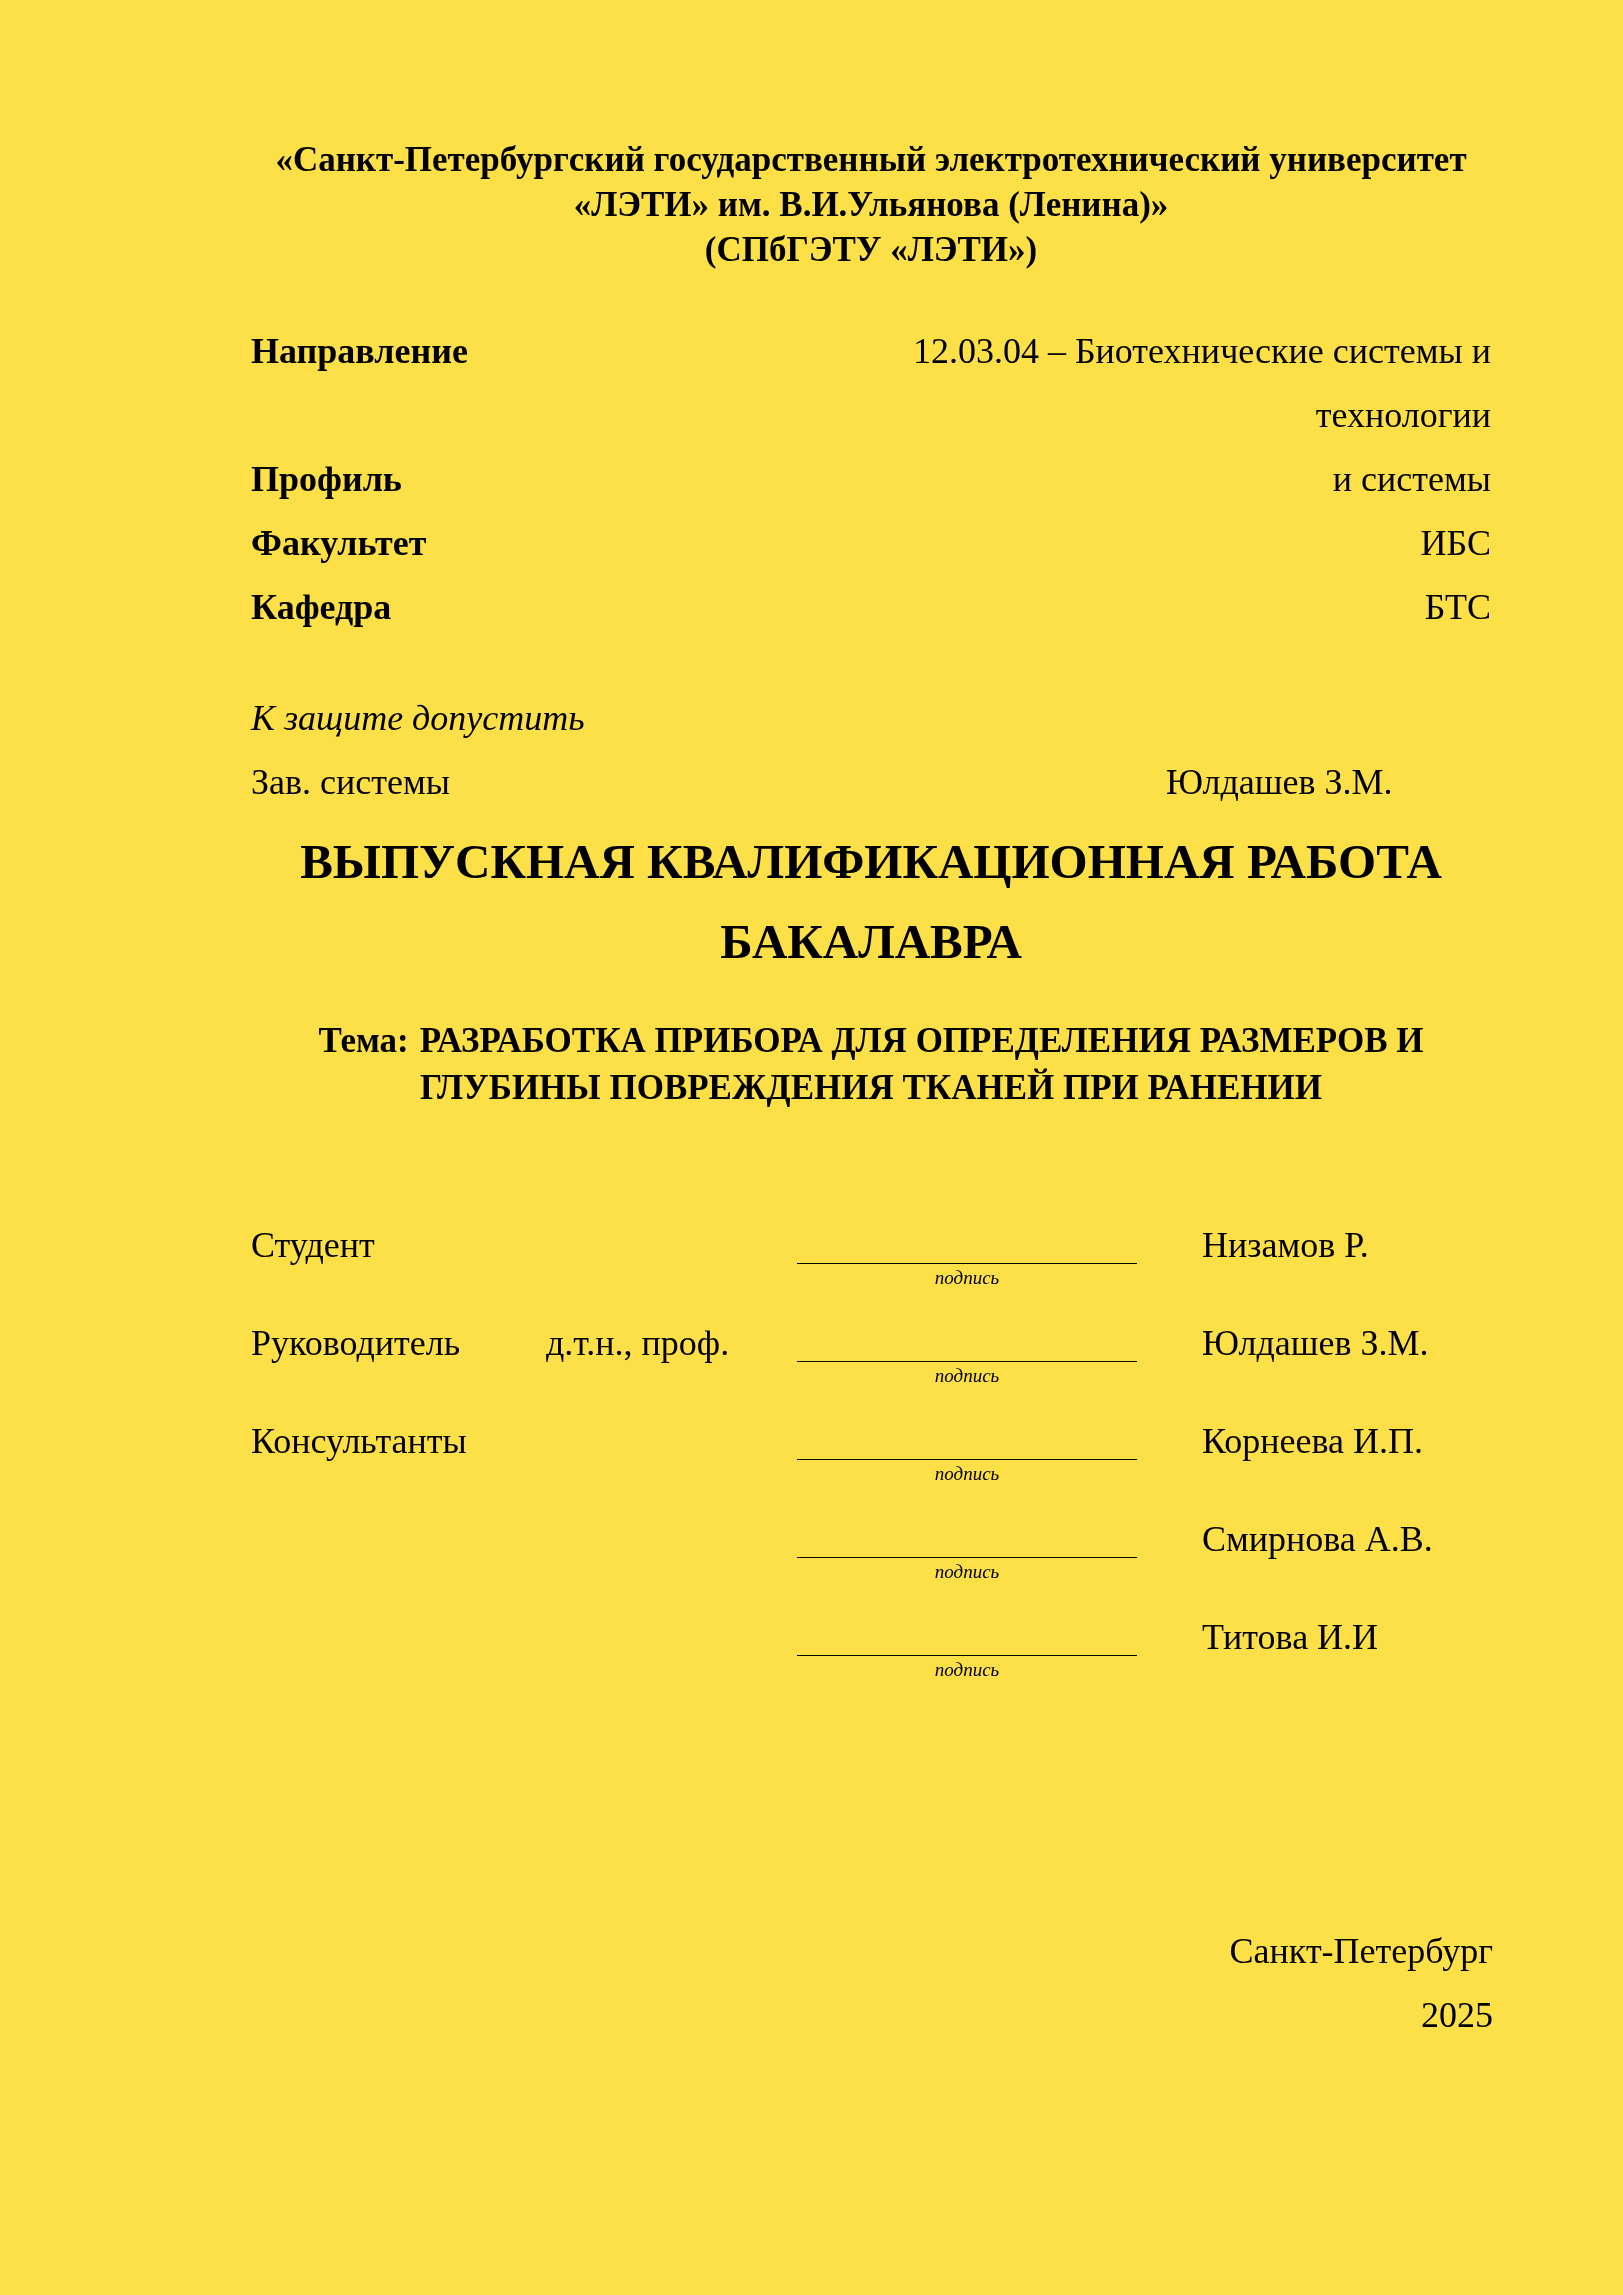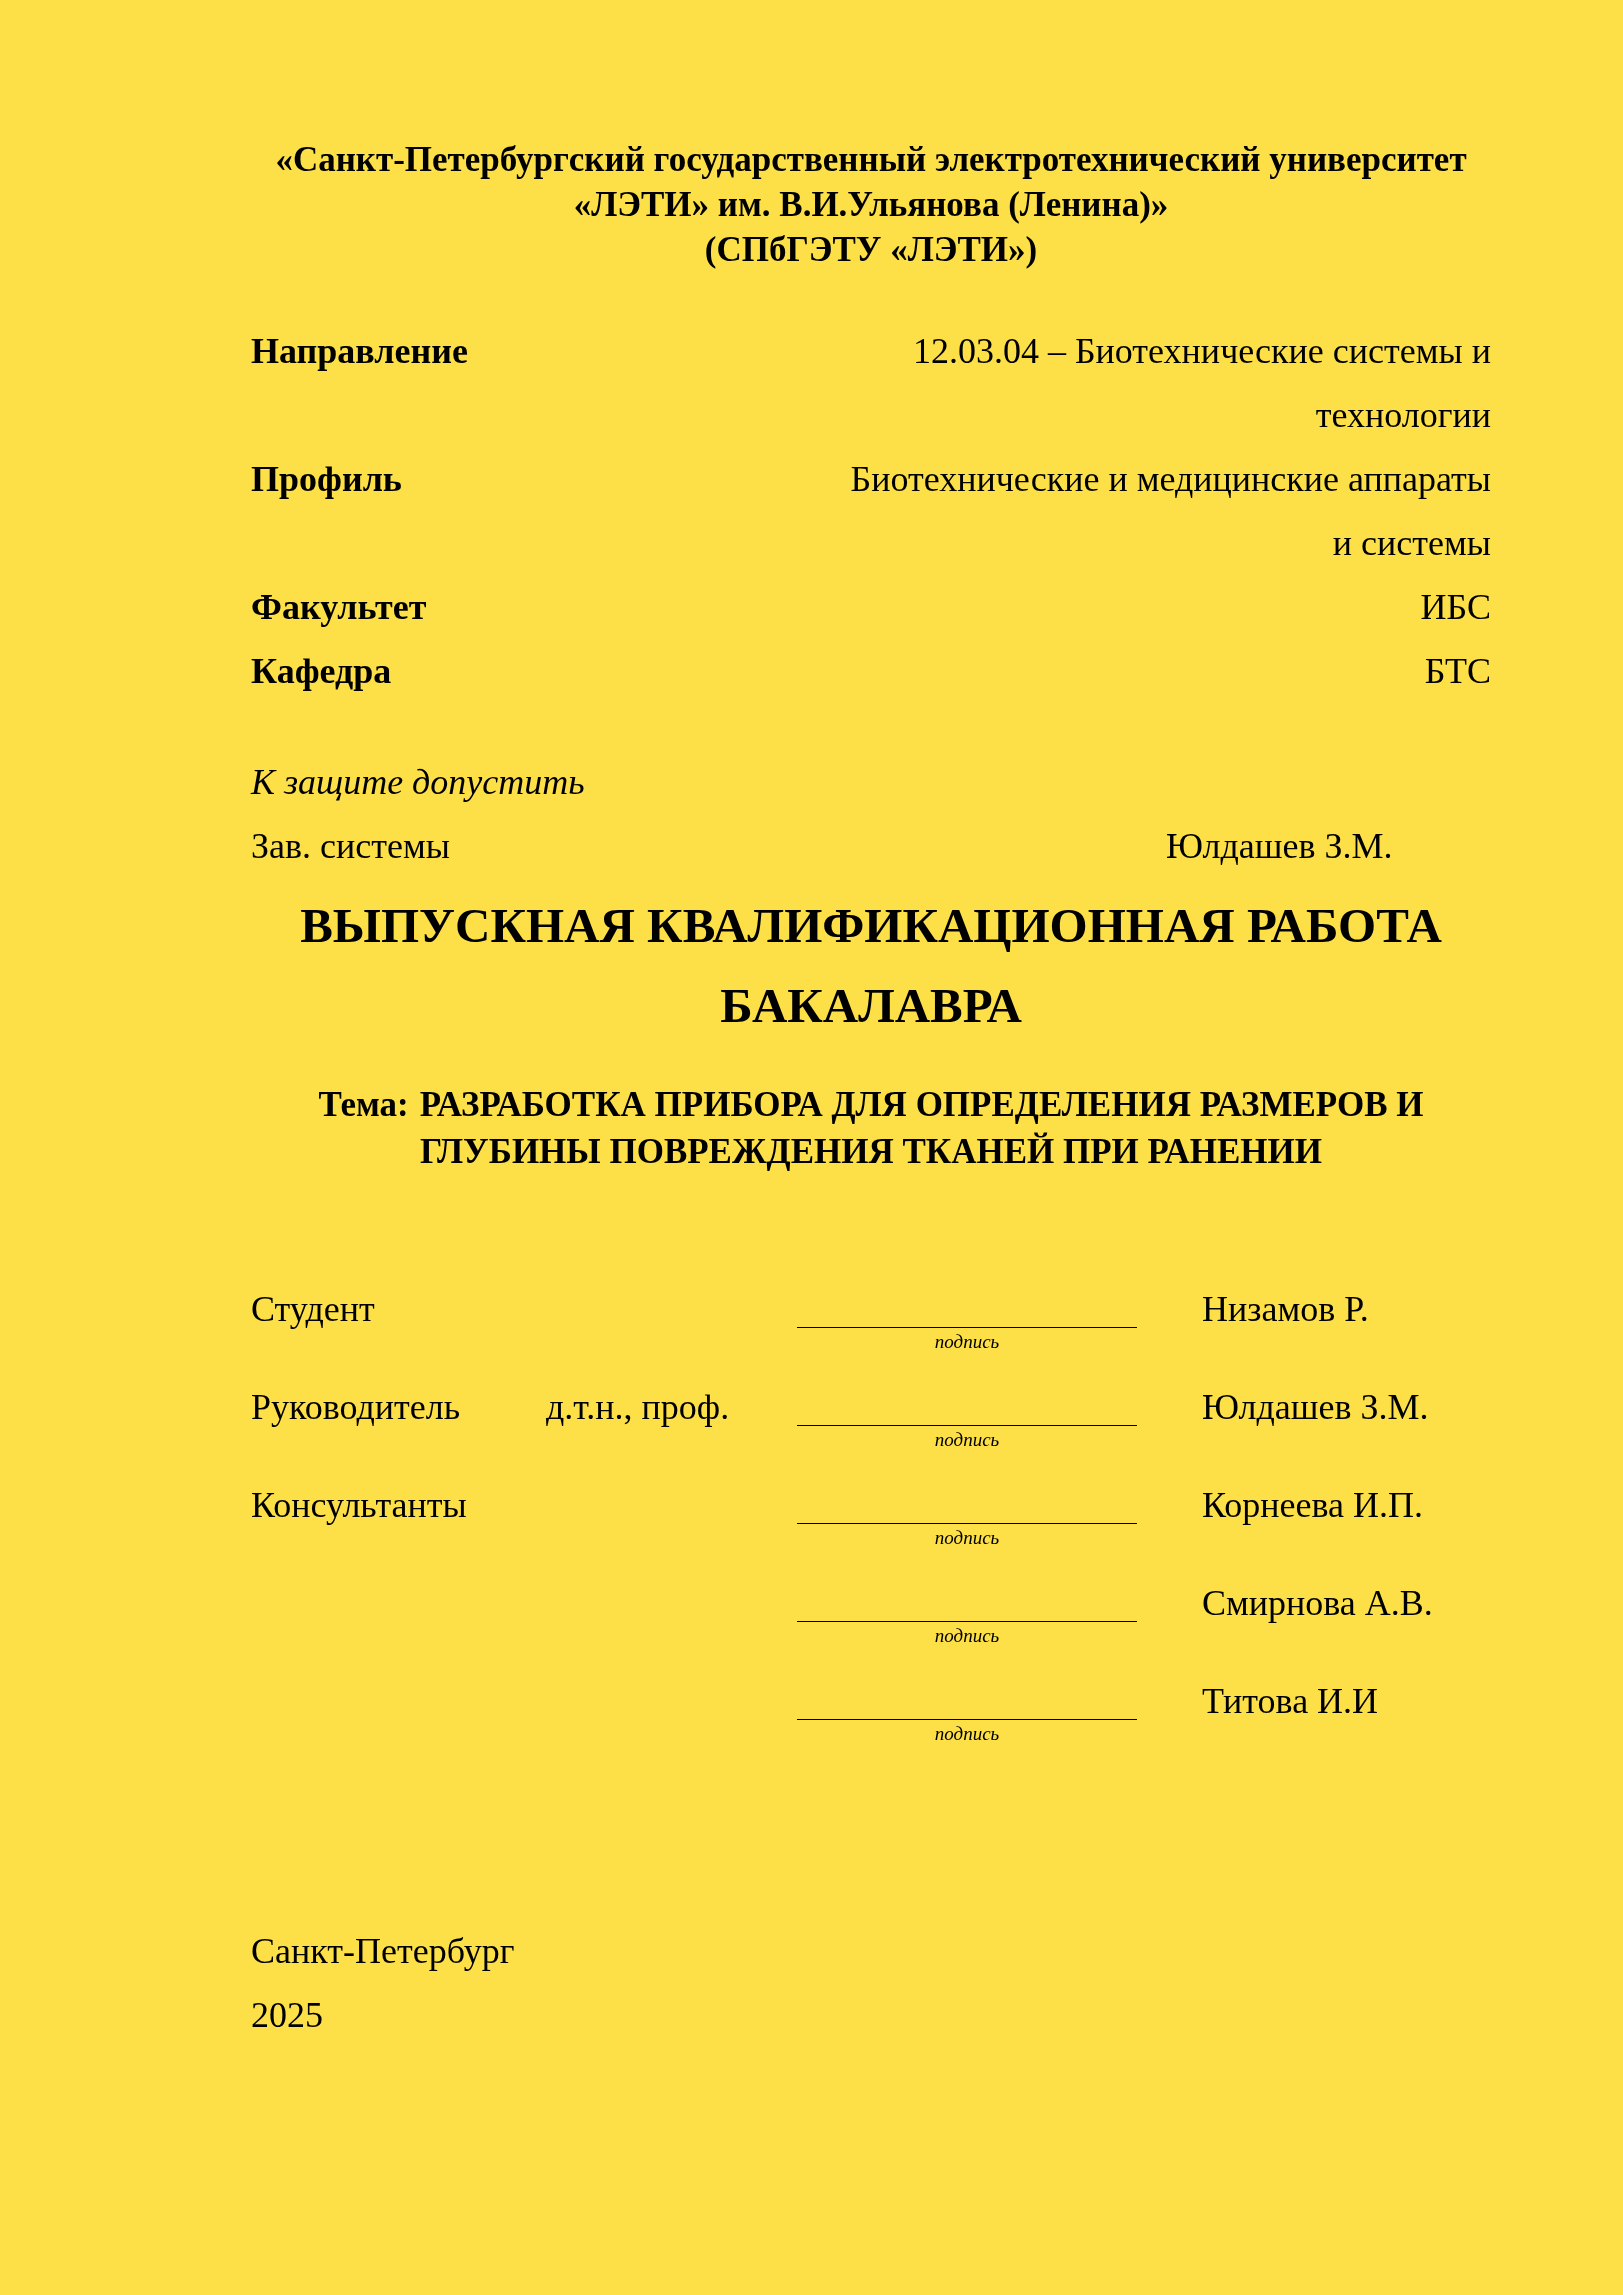--- a/index.html
+++ b/index.html
@@ -102,23 +102,23 @@
     font-size: 19px;
     font-style: italic;
     line-height: 27px;
   }
   .sig-name { position: absolute; left: 951px; top: 0; white-space: nowrap; }
 
   
   .footer {
     position: absolute;
     left: 251px;
-    right: 124px;
+    right: 130px;
     top: 1919px;
-    text-align: left;
+    text-align: right;
     font-size: 36px;
     line-height: 64px;
   }
 </style>
 </head>
 <body>
 
 <div class="page">
   <div class="content">
 
@@ -132,21 +132,20 @@
       <div class="program-row">
         <div class="program-label">Направление</div>
         <div>
           <div class="program-line">12.03.04 – Биотехнические системы и</div>
           <div class="program-line">технологии</div>
         </div>
       </div>
       <div class="program-row">
         <div class="program-label">Профиль</div>
         <div>
-          <div class="program-line">Биотехнические и медицинские аппараты</div>
           <div class="program-line">и системы</div>
         </div>
       </div>
       <div class="program-row">
         <div class="program-label">Факультет</div>
         <div>
           <div class="program-line">ИБС</div>
           <div class="program-line"></div>
         </div>
       </div>

